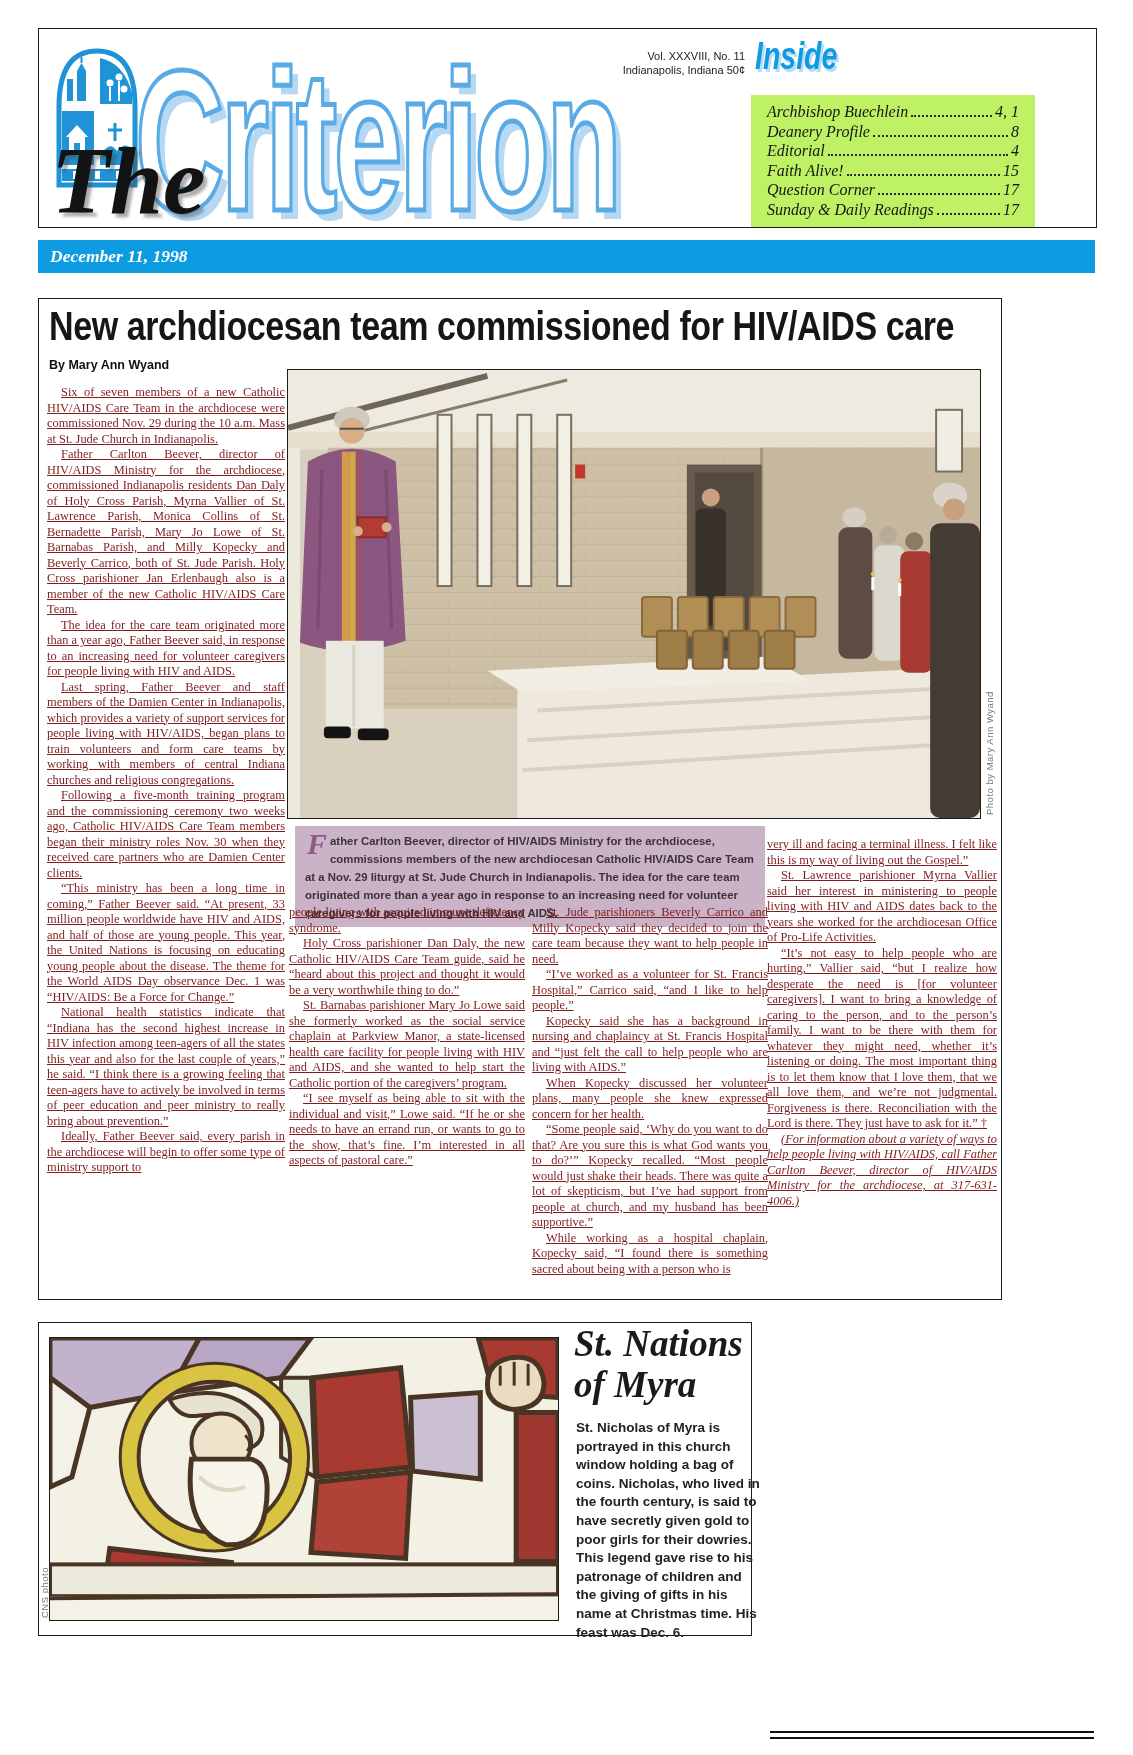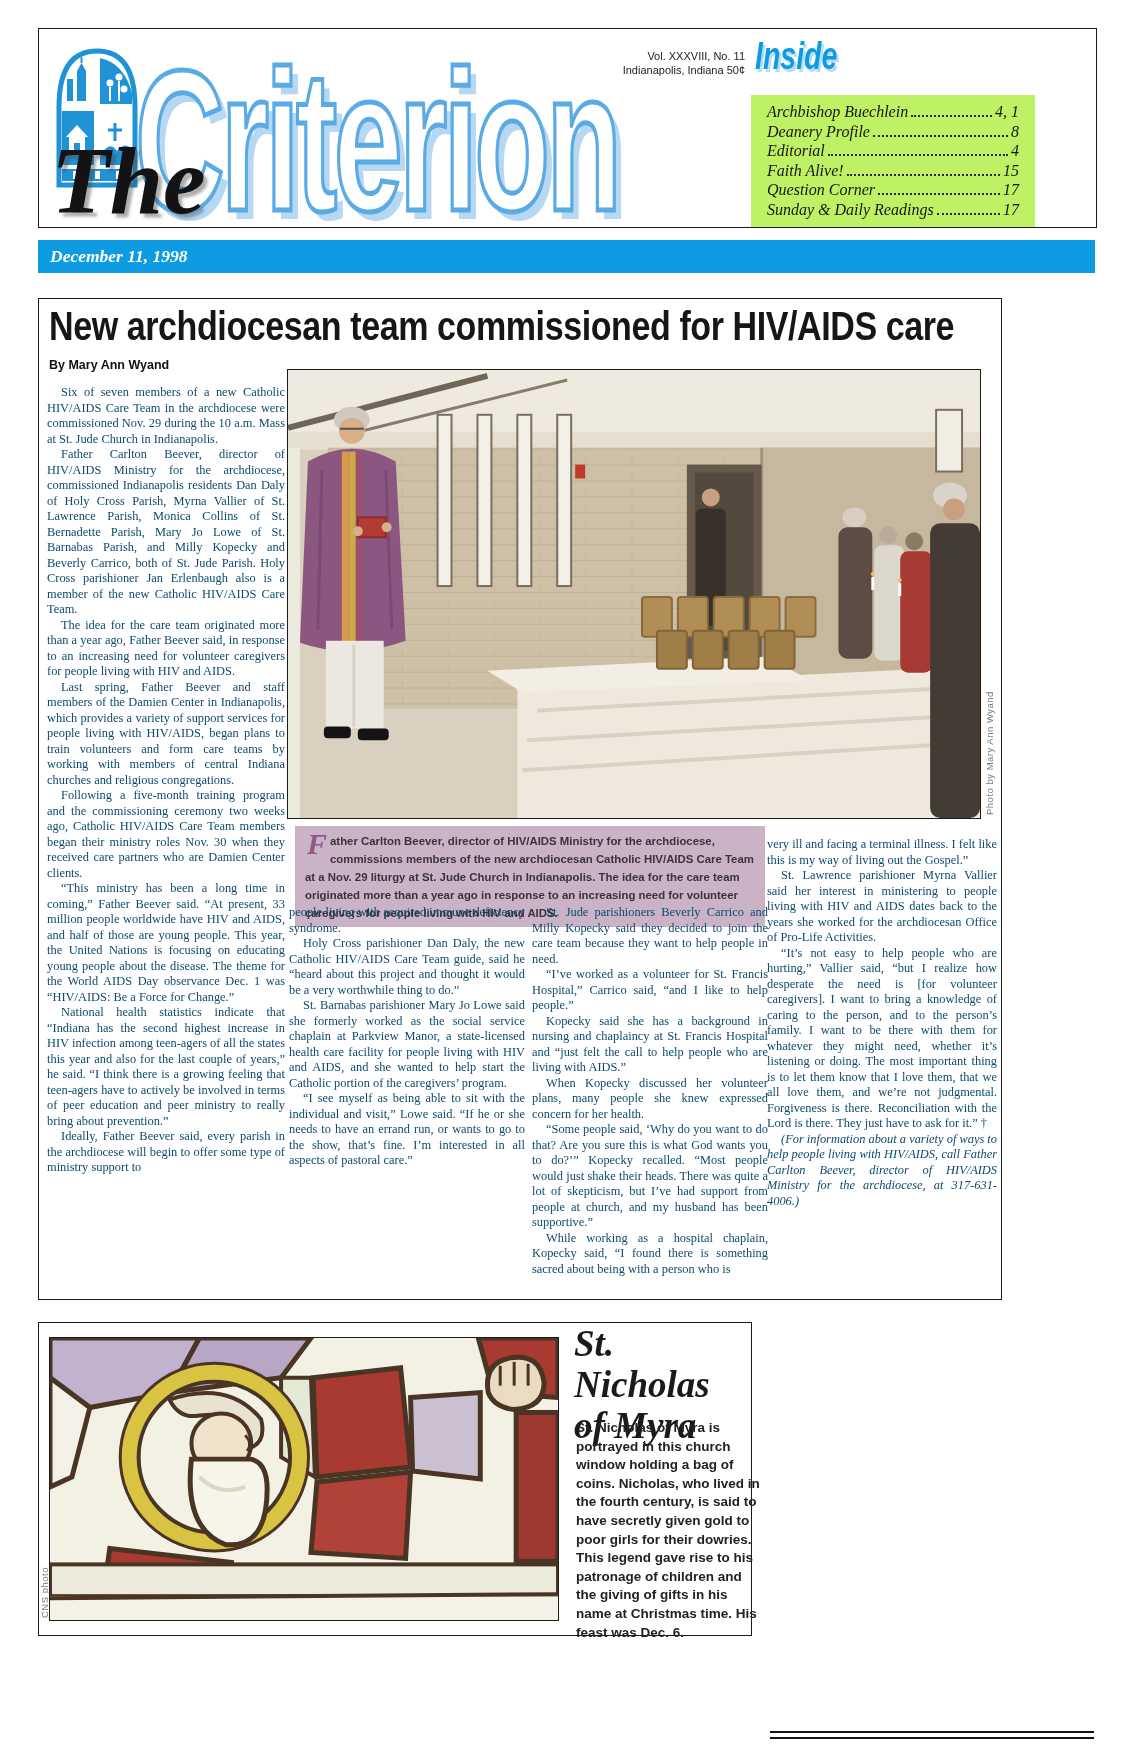--- a/index.html
+++ b/index.html
@@ -48,22 +48,22 @@
   .caption { position:absolute; left:256px; top:527px; width:470px; min-height:63px;
              background:#cab3c6; padding:5px 10px 6px 10px; box-sizing:border-box; }
   .dropcap { float:left; font:700 italic 30px/26px "Liberation Serif","DejaVu Serif",serif;
              color:#8e5b88; margin:0 3px 0 2px; }
   .cap-text { font:700 11.4px/14.2px "Liberation Sans","DejaVu Sans",sans-serif; color:#3b3339; }
   .col { position:absolute; }
   .c1 { left:8px;   top:86px;  width:238px; }
   .c2 { left:250px; top:606px; width:236px; }
   .c3 { left:493px; top:606px; width:236px; }
   .c4 { left:728px; top:538px; width:230px; }
-  .bp { margin:0; font:12.4px/15.5px "Liberation Serif","DejaVu Serif",serif; color:#0c4a6e;
-        text-align:justify; text-indent:14px; }
+  .bp { margin:0; font:12.4px/15.5px "Liberation Serif","DejaVu Serif",serif; color:#7f1d1d;
+        text-align:justify; text-indent:14px;text-decoration:underline; }
   .ni { text-indent:0; }
   .it { font-style:italic; }
 
   
   .nick { position:absolute; left:38px; top:1322px; width:712px; height:312px;
           border:1px solid #1c1c1c; background:#fff; }
   .sg { position:absolute; left:10px; top:14px; width:510px; height:284px;
         border:1px solid #1c1c1c; box-sizing:border-box; background:#f2f1e3; }
   .credit-cns { left:1px; top:200px; height:95px; }
   .nick-title { position:absolute; left:535px; top:0px;
@@ -294,21 +294,21 @@
       <line x1="452" y1="28" x2="452" y2="48" stroke="#4a3423" stroke-width="3"></line>
       <line x1="466" y1="24" x2="466" y2="48" stroke="#4a3423" stroke-width="3"></line>
       <line x1="480" y1="26" x2="480" y2="48" stroke="#4a3423" stroke-width="3"></line>
       <rect x="468" y="75" width="42" height="150" fill="#9e3830" stroke="#4a3423" stroke-width="5"></rect>
       <rect x="0" y="228" width="510" height="32" fill="#eceadb" stroke="#4a3423" stroke-width="4"></rect>
       <rect x="0" y="260" width="510" height="24" fill="#f4f2e6"></rect>
       <line x1="0" y1="262" x2="510" y2="258" stroke="#4a3423" stroke-width="4"></line>
     </svg>
     <div class="vcredit credit-cns">CNS photo</div>
     <div class="nick-title">
-      <div>St. Nicholas</div>
+      <div>St. Nations</div>
       <div>of Myra</div>
     </div>
     <div class="nick-body">St. Nicholas of Myra is portrayed in this church window holding a bag of coins. Nicholas, who lived in the fourth century, is said to have secretly given gold to poor girls for their dowries. This legend gave rise to his patronage of children and the giving of gifts in his name at Christmas time. His feast was Dec. 6.</div>
   </div>
 
   <div class="rule rule1"></div>
   <div class="rule rule2"></div>
 
 </div>
 

